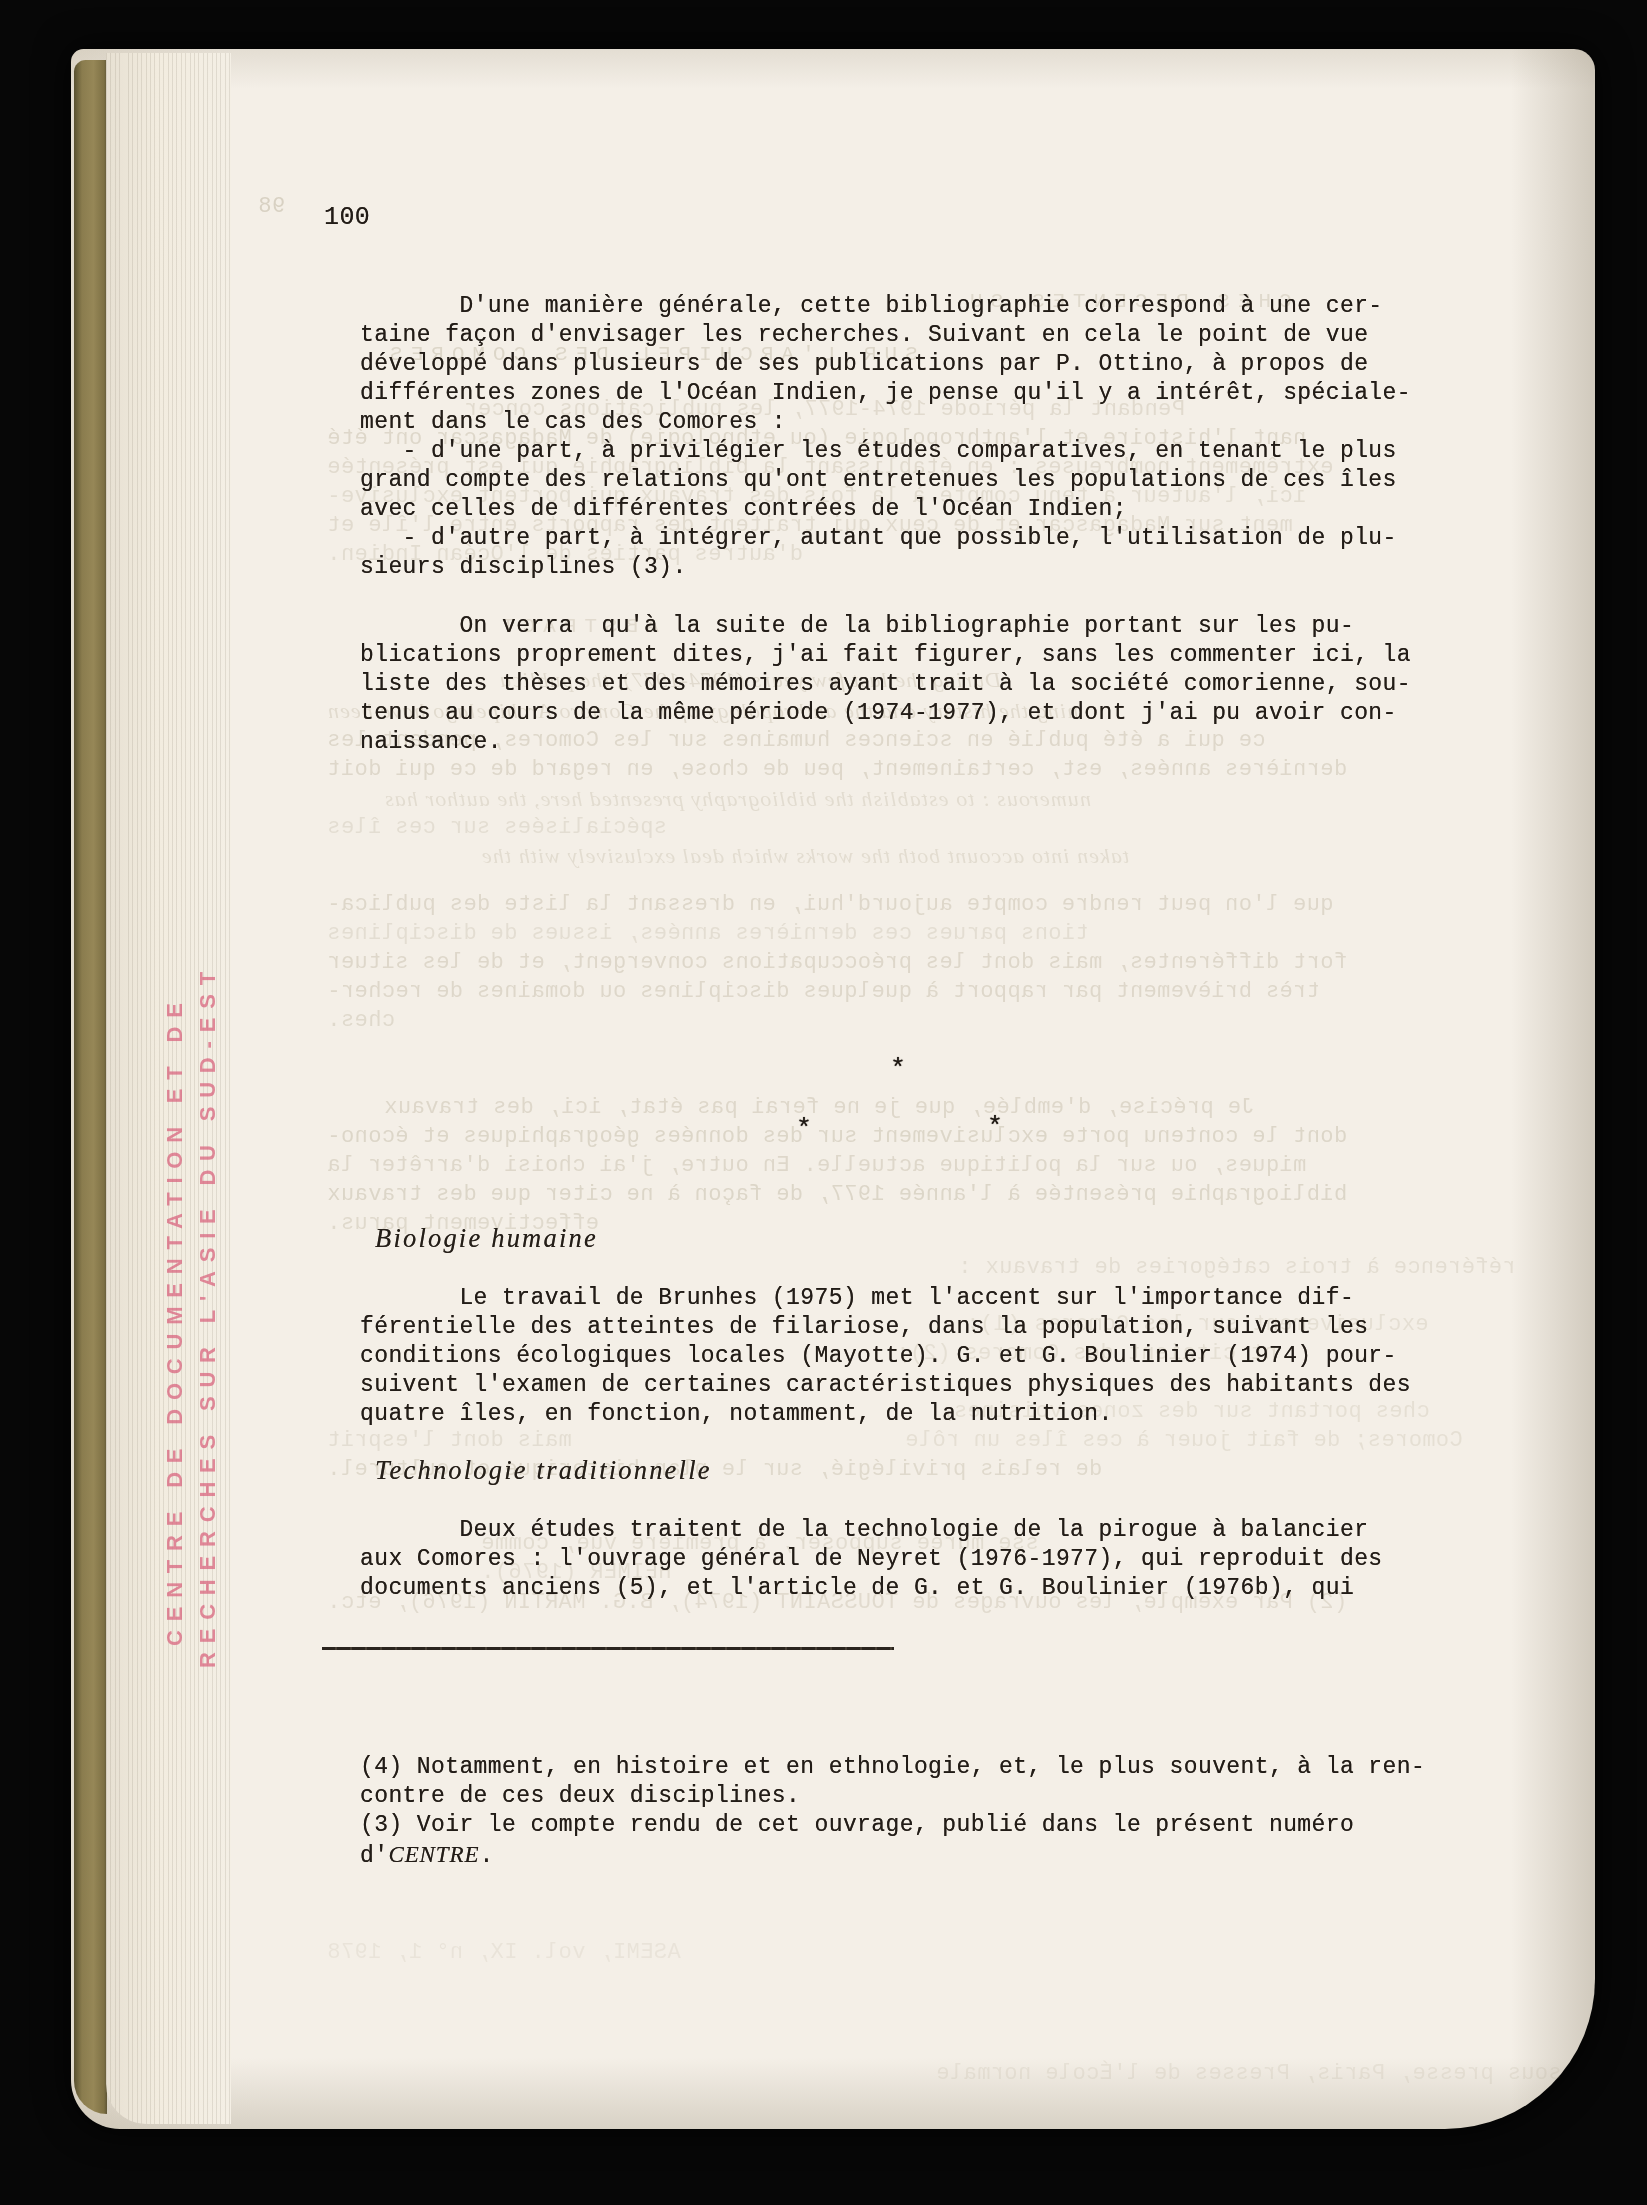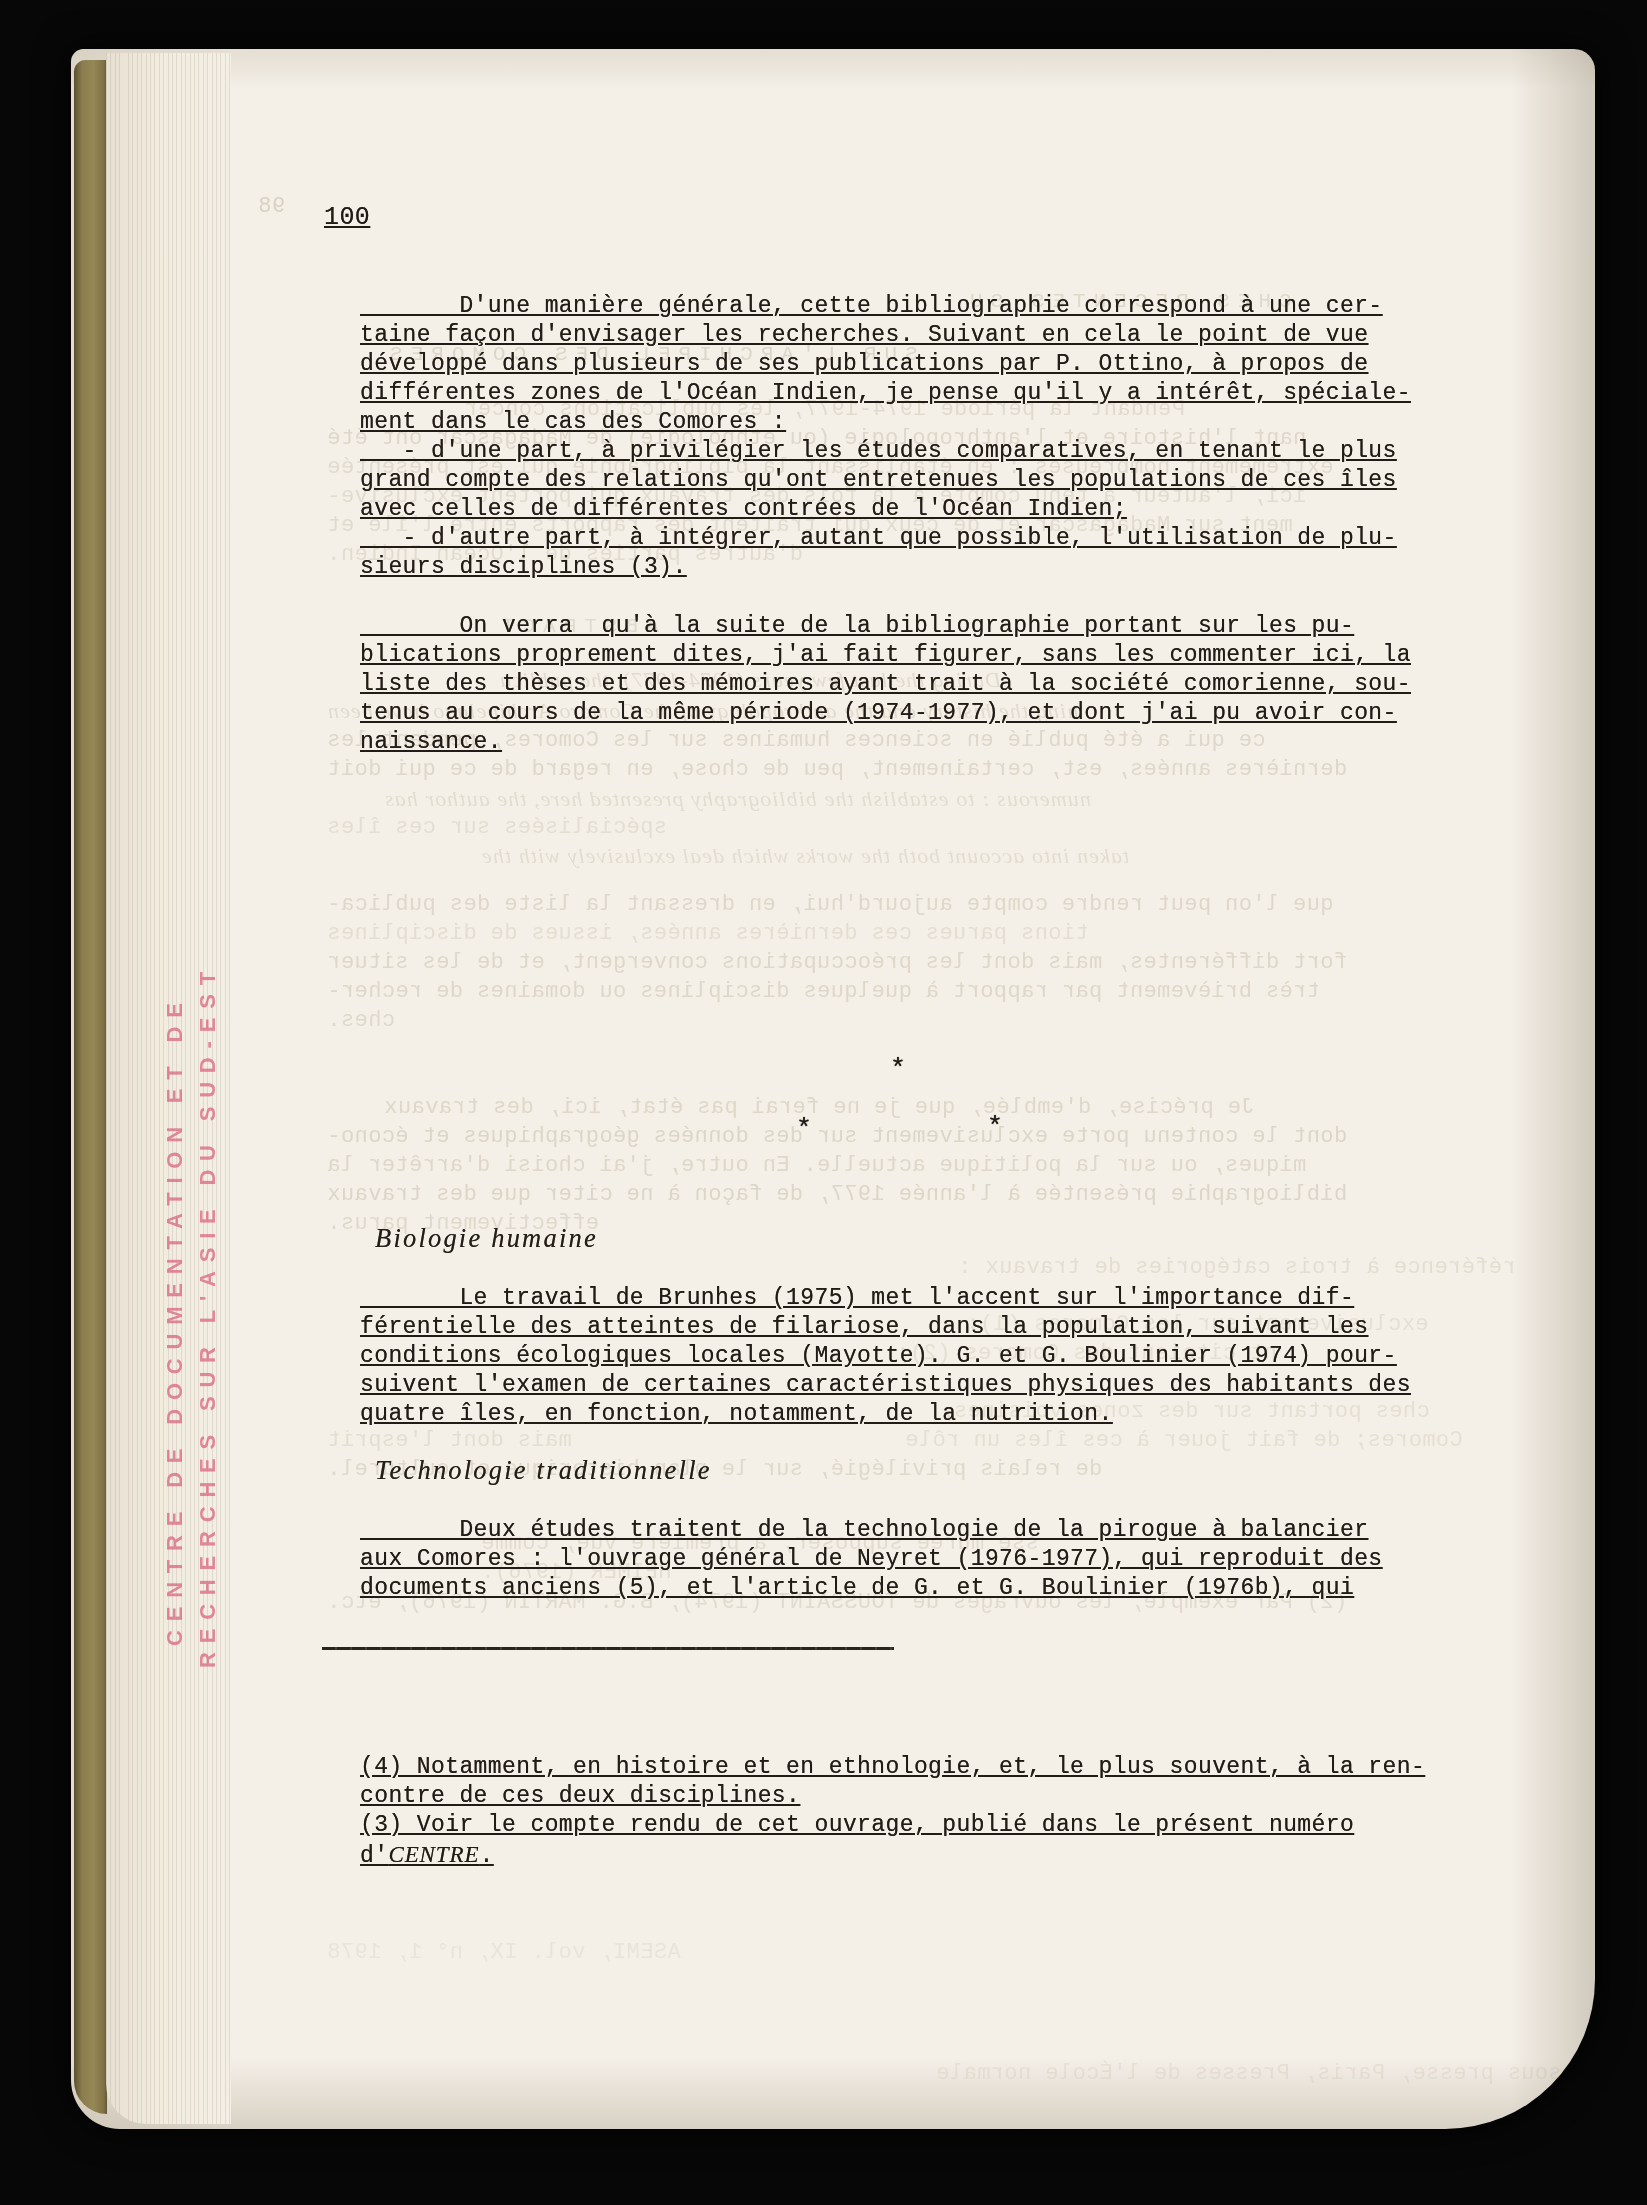--- a/index.html
+++ b/index.html
@@ -20,21 +20,21 @@
          border-radius:12.4px 0 0 35px;}
   .stack{position:absolute;left:35px;top:3.5px;width:125px;height:2071px;
          background:
            repeating-linear-gradient(90deg, rgba(120,110,92,.16) 0 0.9px, rgba(0,0,0,0) 0.9px 4.4px),
            linear-gradient(90deg,#e7e0d2 0,#f2ecdf 53px,#f4efe5 125px);
          border-radius:0 0 0 40px;}
   .content{position:absolute;left:0;top:0;width:1524px;height:2080px;}
 
   
   .tw{font:23px/29px "Liberation Mono",monospace;letter-spacing:0.4px;color:#221c17;
-      text-shadow:0 0 0.5px rgba(34,26,18,.75);text-decoration:underline;}
+      text-shadow:0 0 0.5px rgba(34,26,18,.75);}
   .blk{position:absolute;left:251px;white-space:pre;z-index:3;margin-left:38px;}
   .pageno{position:absolute;left:253px;top:154px;font-size:25px;z-index:3;}
   .heading{position:absolute;left:304px;white-space:pre;z-index:3;
            font:italic 26.5px/32px "Liberation Serif",serif;letter-spacing:2.2px;
            color:#241e18;text-shadow:0 0 0.5px rgba(34,26,18,.7);}
   .ast{position:absolute;font:26.5px/26.5px "Liberation Mono",monospace;color:#1e1813;z-index:3;
        text-shadow:0 0 0.9px rgba(30,24,18,.9);}
   .rule{position:absolute;left:251px;top:1598px;width:572px;height:2.6px;z-index:3;
         background:repeating-linear-gradient(90deg,#2a241e 0 13.2px,#453d33 13.2px 15px);}
   .serif-ital{font:italic 23px/29px "Liberation Serif",serif;letter-spacing:0.9px;}

